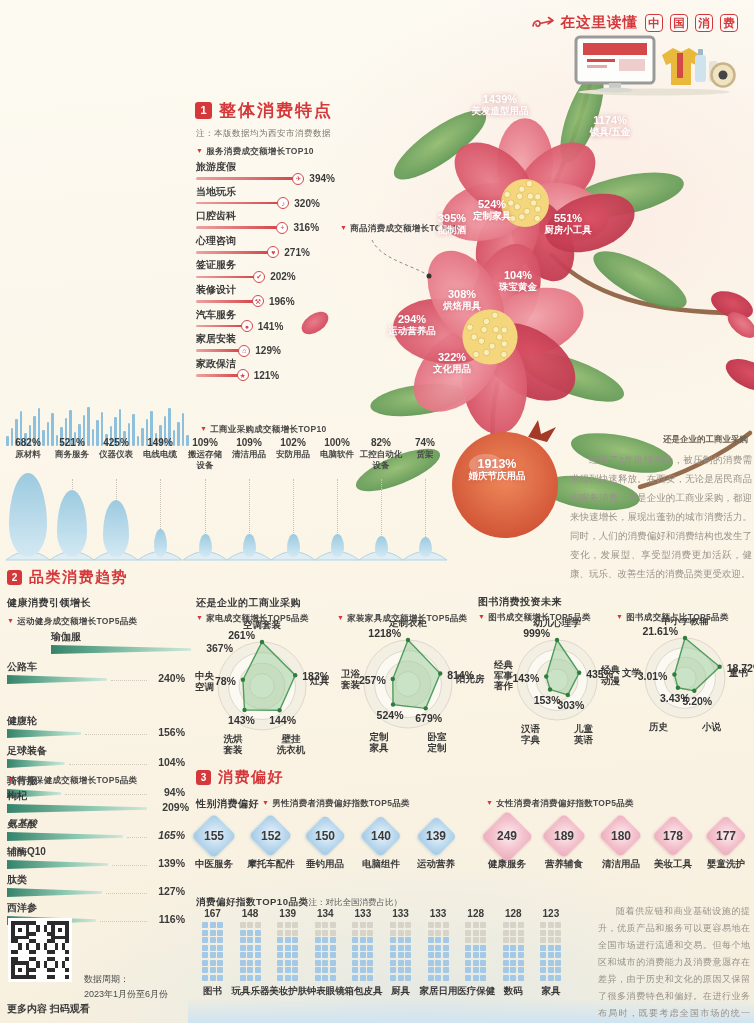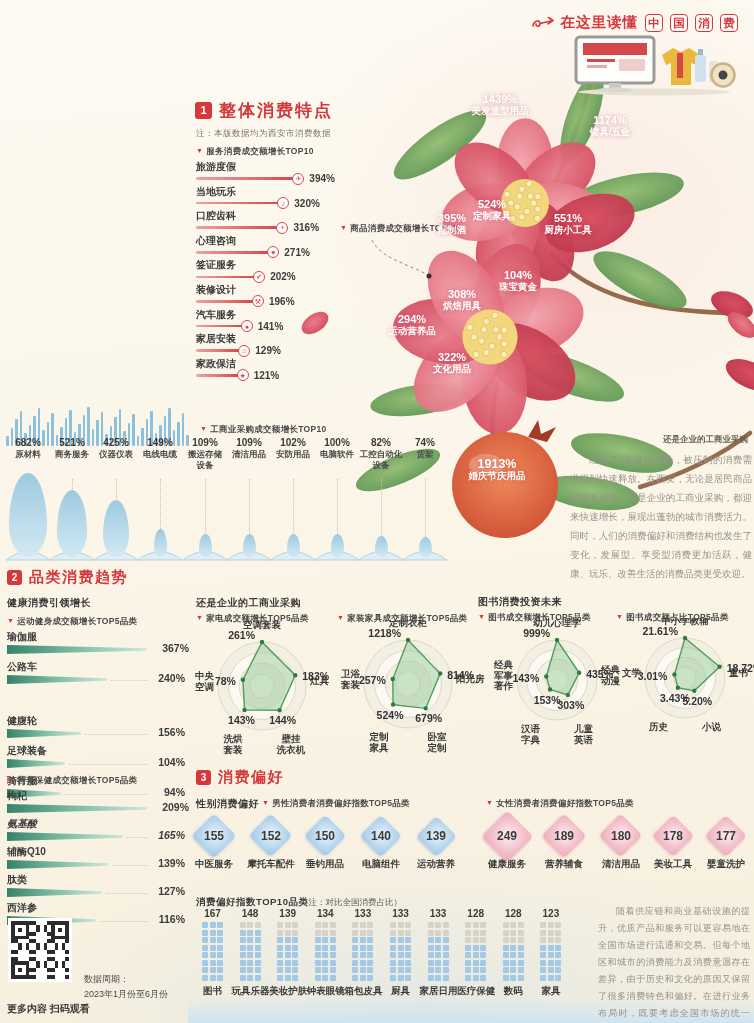--- a/index.html
+++ b/index.html
@@ -471,21 +471,21 @@
     <span class="t2">品类消费趋势</span>
   </div>
   <div class="abs colhead" style="left:7px;top:596px;">健康消费引领增长</div>
   <div class="abs colhead" style="left:196px;top:596px;">还是企业的工商业采购</div>
   <div class="abs colhead" style="left:478px;top:595px;">图书消费投资未来</div>
 
   <div class="abs h" style="left:7px;top:616px;">
     <span class="tri">▼</span><span>运动健身成交额增长TOP5品类</span>
   </div>
   <div id="sports-list" class="abs" style="left:7px;top:631px;">
-      <div class="grn-item" style="height:30px;">
+      <div class="grn-item" style="height:30px;margin-left:44px;">
         <div class="grn-label">瑜伽服</div>
         <div class="grn-row">
           <div class="grn-bar" style="width:140px;"></div>
           <div class="grn-leader"></div>
           <div class="grn-val">367%</div>
         </div>
       </div>
       <div class="grn-item" style="height:30px;">
         <div class="grn-label">公路车</div>
         <div class="grn-row">

